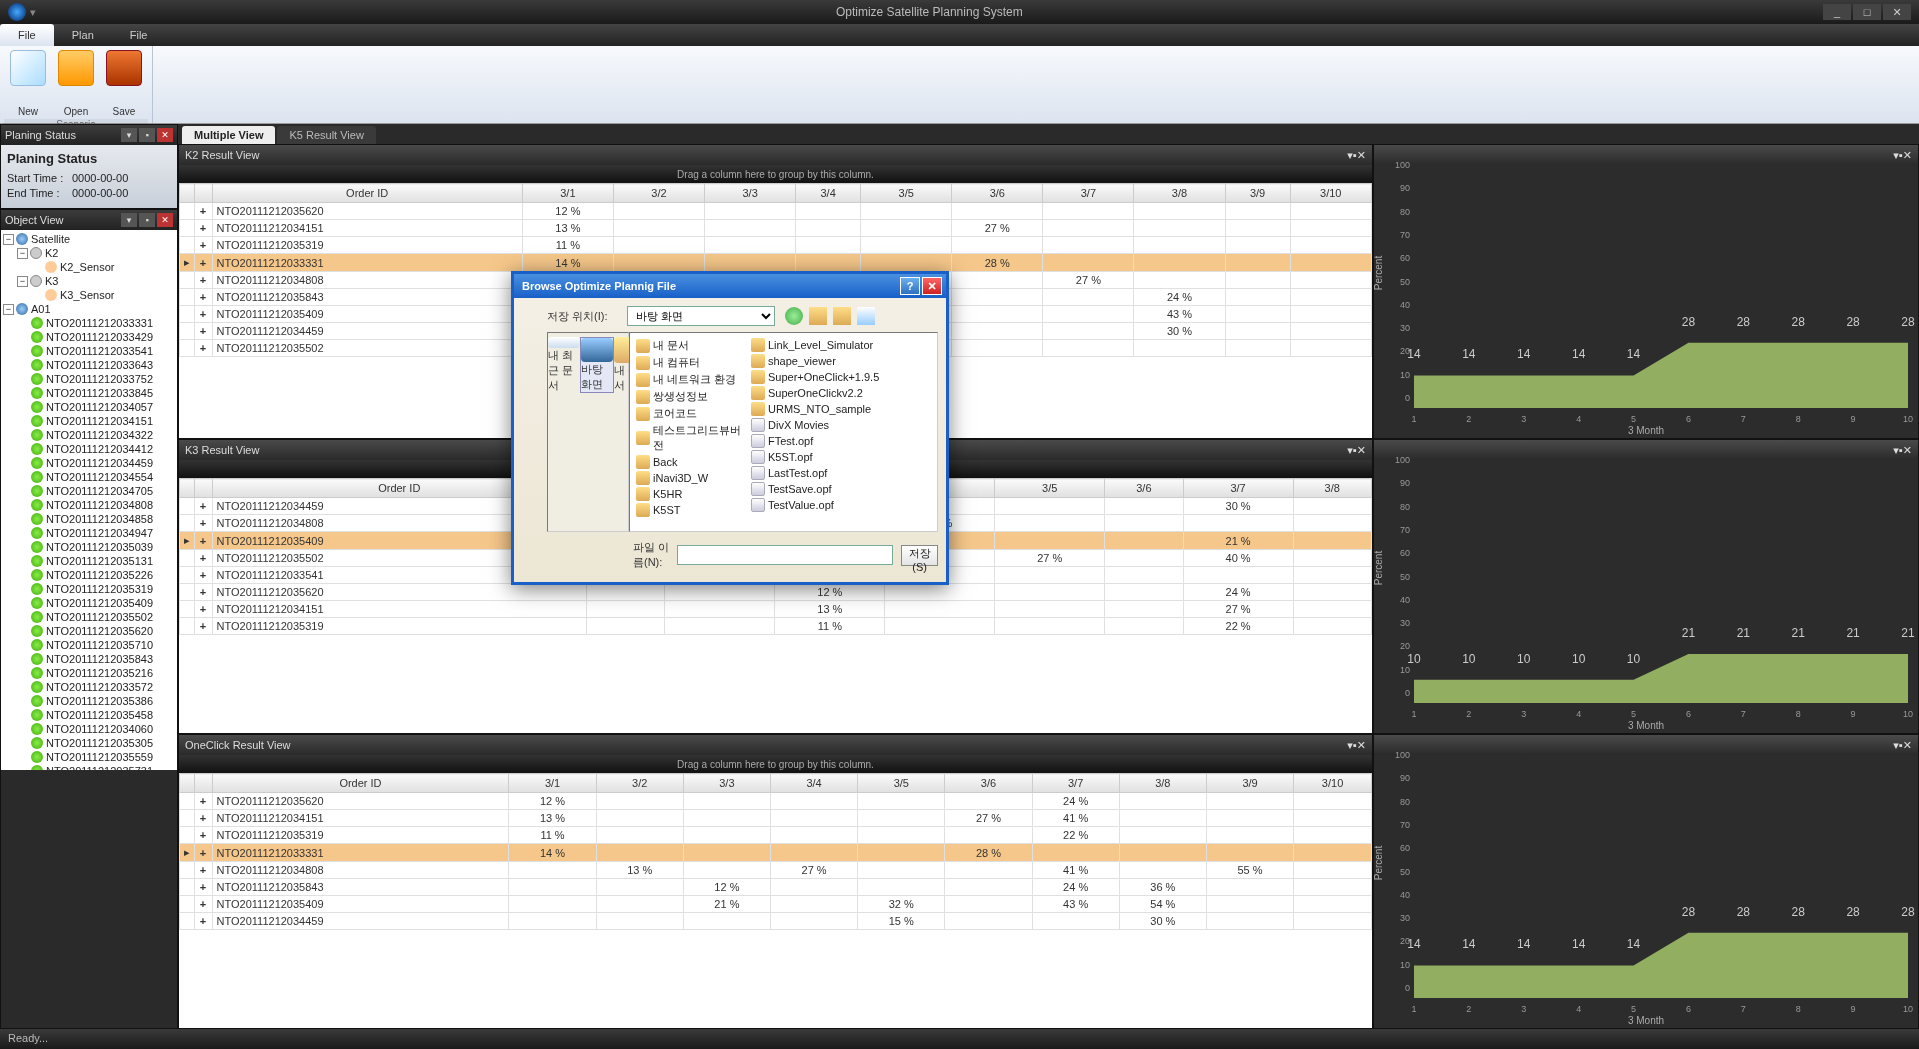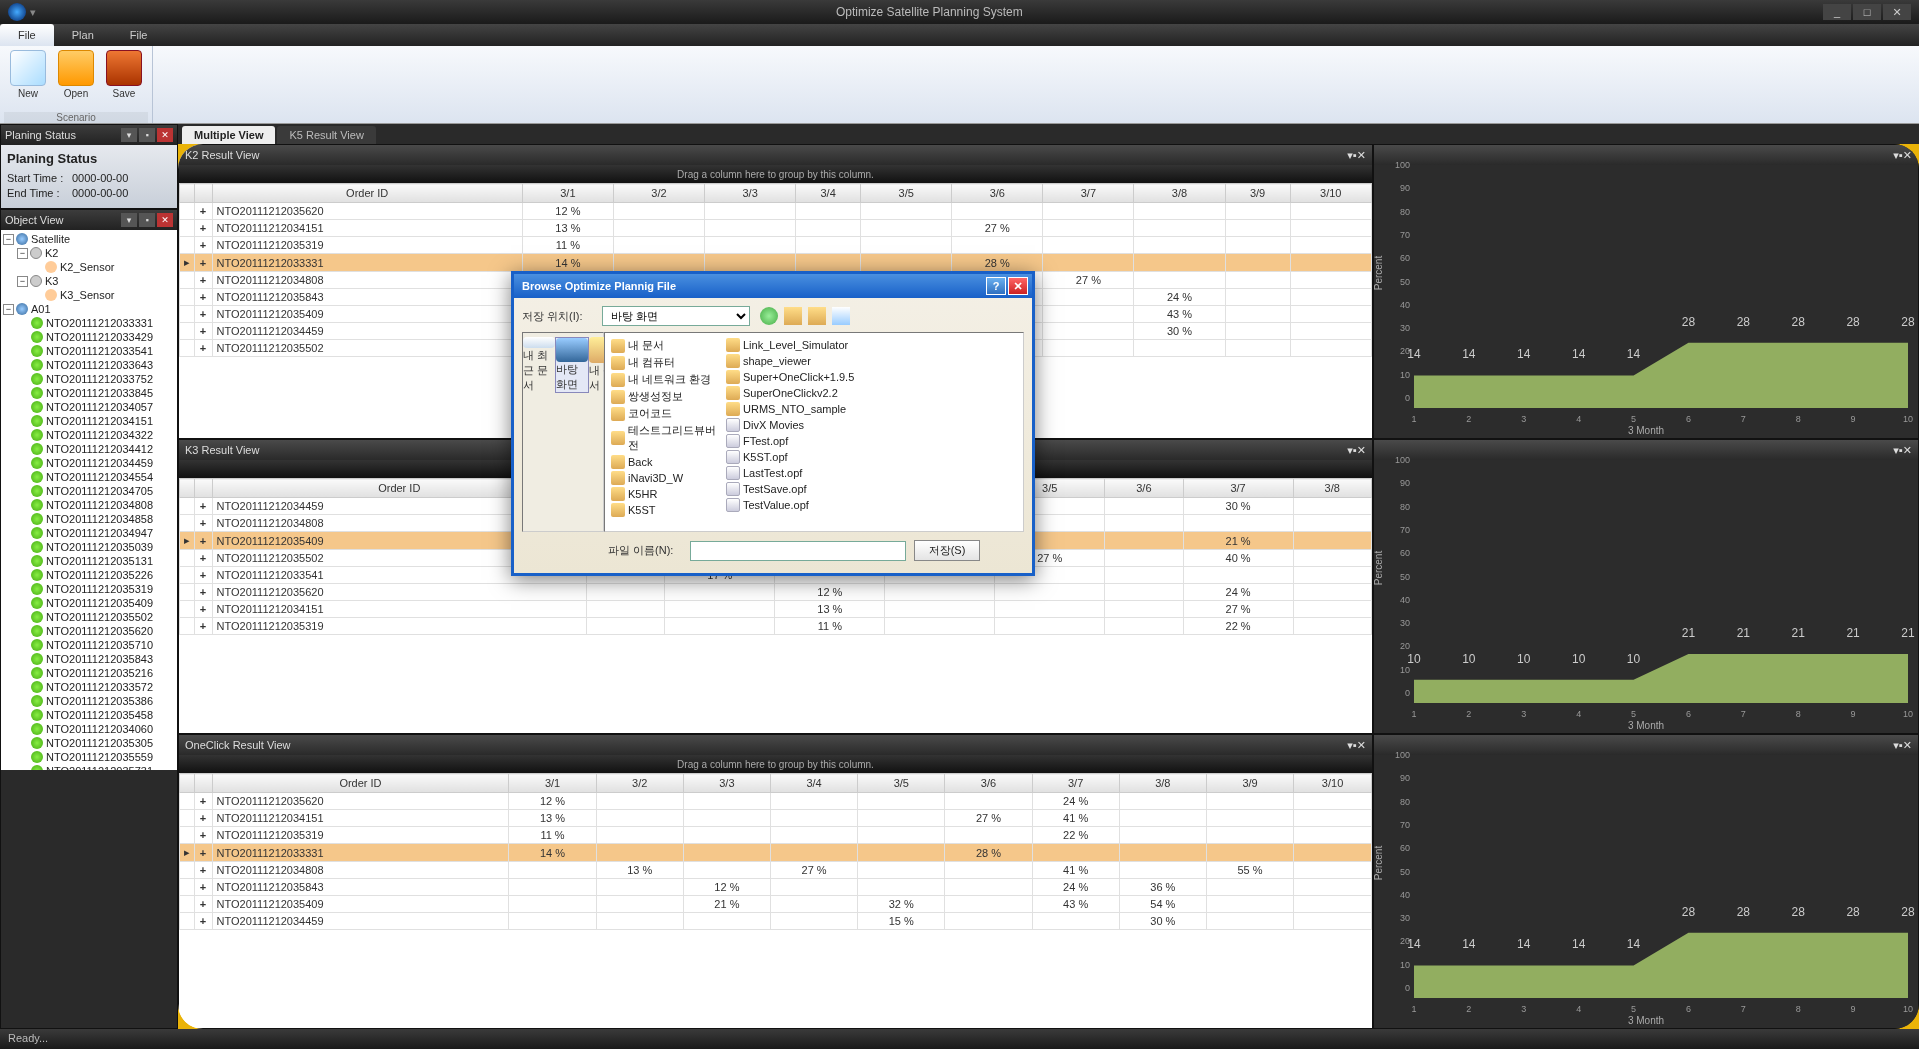--- a/index.html
+++ b/index.html
@@ -10,21 +10,21 @@
 .titlebar .winbtns { display: flex; gap: 2px; }
 .titlebar .winbtns span { width: 28px; height: 16px; background: #444; display: inline-flex; align-items: center; justify-content: center; color: #ccc; }
 .menubar { height: 22px; background: linear-gradient(#444, #222); display: flex; align-items: stretch; }
 .menubar .mtab { padding: 0 18px; display: flex; align-items: center; color: #ccc; }
 .menubar .mtab.active { background: linear-gradient(#fff, #dce4f0); color: #333; border-radius: 3px 3px 0 0; }
 .ribbon { height: 78px; background: linear-gradient(#f7f9fc, #dce4f0); border-bottom: 1px solid #999; display: flex; }
 .ribbon-group { border-right: 1px solid #b8c4d6; padding: 2px 4px 0 4px; display: flex; flex-direction: column; }
 .ribbon-group .btns { display: flex; }
 .ribbon-btn { width: 48px; display: flex; flex-direction: column; align-items: center; padding: 2px; cursor: pointer; }
 .ribbon-btn .ricon { width: 36px; height: 36px; border-radius: 4px; }
-.ribbon-btn .rlabel { font-size: 10px; color: #333; margin-top: 2px; }
+.ribbon-btn .rlabel { font-size: 10px; color: #333; margin-top: 20px; }
 .ribbon-group .glabel { text-align: center; font-size: 10px; color: #666; background: rgba(0,0,0,0.05); margin-top: auto; }
 .ic-new { background: linear-gradient(135deg, #fff, #adf); border: 1px solid #9bd; }
 .ic-open { background: linear-gradient(#fc6, #f90); border: 1px solid #d80; }
 .ic-save { background: linear-gradient(#e73, #a30); border: 1px solid #812; }
 .ic-config { background: linear-gradient(#fff, #9cf); border: 1px solid #58b; }
 .ic-exit { background: linear-gradient(#f55, #b11); border: 1px solid #900; }
 .workspace { position: absolute; top: 124px; left: 0; right: 0; bottom: 20px; display: flex; }
 .left-pane { width: 178px; display: flex; flex-direction: column; background: #2a2a2a; }
 .panel { border: 1px solid #111; margin: 0; }
 .panel-hdr { height: 20px; background: linear-gradient(#3c3c3c, #222); display: flex; align-items: center; padding: 0 4px; font-size: 11px; color: #ddd; }
@@ -40,21 +40,21 @@
 .tree-node .tog { width: 11px; height: 11px; border: 1px solid #888; display: inline-flex; align-items: center; justify-content: center; font-size: 9px; margin-right: 2px; background: #fff; }
 .tree-node .ticon { width: 12px; height: 12px; margin-right: 3px; border-radius: 50%; }
 .ti-sat { background: radial-gradient(circle, #9cf, #369); }
 .ti-k { background: #ccc; border: 1px solid #888; border-radius: 2px; }
 .ti-sensor { background: #fc9; border-radius: 2px; }
 .ti-obj { background: radial-gradient(circle, #8e4, #4a1); }
 .center-pane { flex: 1; display: flex; flex-direction: column; background: #eab308; }
 .tabs-row { height: 20px; background: #2a2a2a; display: flex; align-items: flex-end; padding-left: 4px; }
 .tabs-row .tab { padding: 3px 12px; background: #3a3a3a; color: #bbb; border-radius: 3px 3px 0 0; margin-right: 2px; font-size: 11px; }
 .tabs-row .tab.active { background: #eee; color: #222; font-weight: bold; }
-.views-container { flex: 1; display: flex; flex-direction: column; overflow: hidden; border-radius: 25px; }
+.views-container { flex: 1; display: flex; flex-direction: column; overflow: hidden; }
 .view-row { flex: 1; display: flex; min-height: 0; }
 .result-view { flex: 1; border: 1px solid #111; display: flex; flex-direction: column; background: #fff; min-width: 0; }
 .view-hdr { height: 20px; background: linear-gradient(#4a4a4a, #2a2a2a); color: #ddd; display: flex; align-items: center; padding: 0 6px; font-size: 11px; }
 .view-hdr .spacer { flex: 1; }
 .group-bar { height: 18px; background: linear-gradient(#333, #111); color: #aaa; font-size: 10px; display: flex; align-items: center; justify-content: center; }
 .grid { flex: 1; overflow: auto; background: #fff; }
 .grid table { border-collapse: collapse; width: 100%; }
 .grid th { background: linear-gradient(#fafafa, #e0e0e0); border: 1px solid #ccc; padding: 3px 4px; font-weight: normal; font-size: 11px; color: #333; }
 .grid td { border: 1px solid #e0e0e0; padding: 2px 4px; font-size: 11px; color: #333; text-align: center; }
 .grid td.oid { text-align: left; }
@@ -64,27 +64,27 @@
 .chart-view { width: 546px; border: 1px solid #111; background: #2a2a2a; display: flex; flex-direction: column; }
 .chart-body { flex: 1; position: relative; background: #2c2c2c; padding: 6px 6px 6px 30px; }
 .chart-body .ylabel { position: absolute; left: 4px; top: 50%; transform: rotate(-90deg) translateX(50%); transform-origin: left; color: #aaa; font-size: 10px; }
 .chart-body .xlabel { position: absolute; bottom: 2px; left: 50%; transform: translateX(-50%); color: #aaa; font-size: 10px; }
 .chart-area { position: absolute; left: 40px; right: 10px; top: 10px; bottom: 30px; }
 .chart-area .ytick { position: absolute; left: -30px; width: 26px; text-align: right; color: #999; font-size: 9px; transform: translateY(-50%); }
 .chart-area .xtick { position: absolute; bottom: -16px; color: #999; font-size: 9px; transform: translateX(-50%); }
 .chart-area .dlabel { position: absolute; color: #ccc; font-size: 12px; transform: translate(-50%, -14px); }
 .chart-area svg { width: 100%; height: 100%; }
 .statusbar { position: absolute; left: 0; right: 0; bottom: 0; height: 20px; background: linear-gradient(#3a3a3a, #1a1a1a); color: #bbb; padding: 3px 8px; font-size: 11px; }
-.dialog { position: absolute; left: 511px; top: 271px; width: 524px; background: linear-gradient(#f4f0e6, #ece6d4); border: 3px solid #1860c8; box-shadow: 0 4px 20px rgba(0,0,0,0.5); }
+.dialog { position: absolute; left: 511px; top: 271px; width: 438px; background: linear-gradient(#f4f0e6, #ece6d4); border: 3px solid #1860c8; box-shadow: 0 4px 20px rgba(0,0,0,0.5); }
 .dlg-title { height: 24px; background: linear-gradient(#4a90e0, #1860c8); color: #fff; display: flex; align-items: center; padding: 0 4px 0 8px; font-size: 12px; font-weight: bold; }
 .dlg-title .spacer { flex: 1; }
 .dlg-title .dbtn { width: 20px; height: 18px; margin-left: 2px; display: inline-flex; align-items: center; justify-content: center; font-size: 11px; border: 1px solid #fff; }
 .dlg-title .dbtn.help { background: linear-gradient(#6ab0f0, #3070c0); }
 .dlg-title .dbtn.close { background: linear-gradient(#f66, #c22); }
-.dlg-body { padding: 8px; }
+.dlg-body { padding: 8px; margin-left: 25px; }
 .dlg-row { display: flex; align-items: center; margin-bottom: 6px; }
 .dlg-row .dlabel-t { width: 80px; font-size: 11px; color: #333; }
 .dlg-row select, .dlg-row input { flex: 1; height: 20px; border: 1px solid #7a9; font-size: 11px; padding: 0 4px; background: #fff; }
 .dlg-row .tbicons { display: flex; gap: 6px; margin-left: 10px; }
 .dlg-row .tbicons span { width: 18px; height: 18px; display: inline-block; }
 .dlg-main { display: flex; height: 200px; }
 .dlg-places { width: 82px; background: #f0ede2; border: 1px inset #ccc; display: flex; flex-direction: row; align-items: flex-start; padding-top: 4px; }
 .dlg-place { width: 72px; height: 56px; display: flex; flex-direction: column; align-items: center; justify-content: center; font-size: 10px; color: #333; }
 .dlg-place.sel { border: 1px solid #88b; background: #e4e8f6; }
 .dlg-place .picon { width: 32px; height: 32px; border-radius: 4px; }

